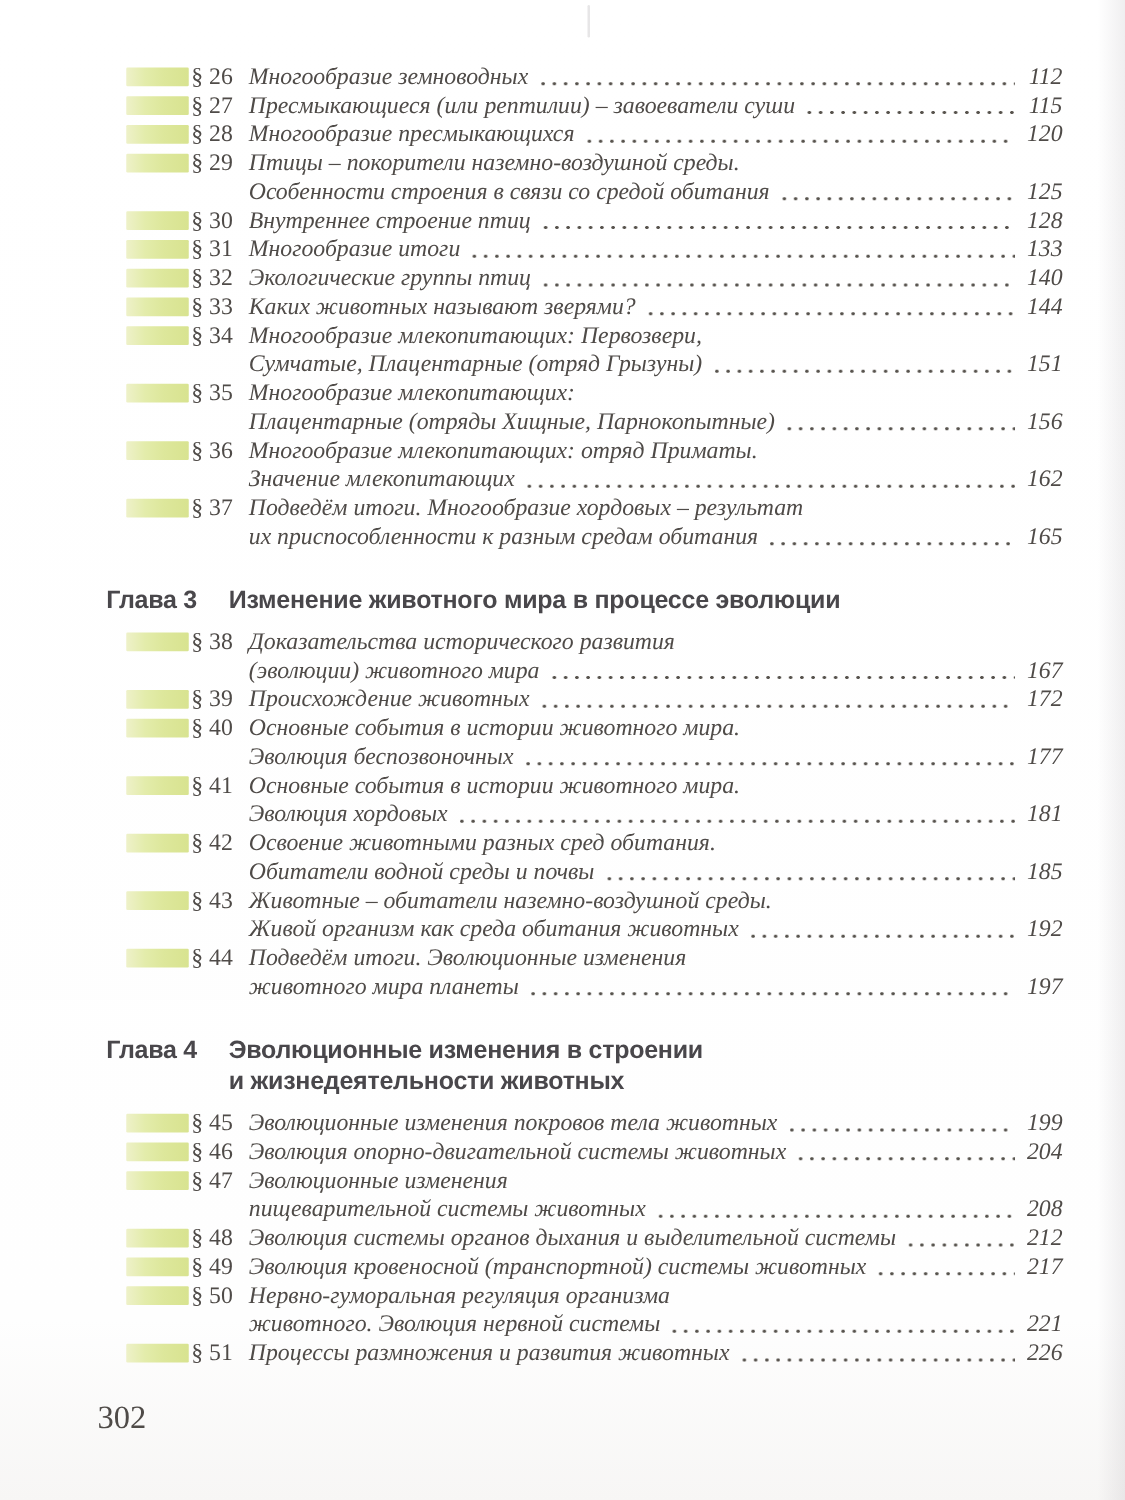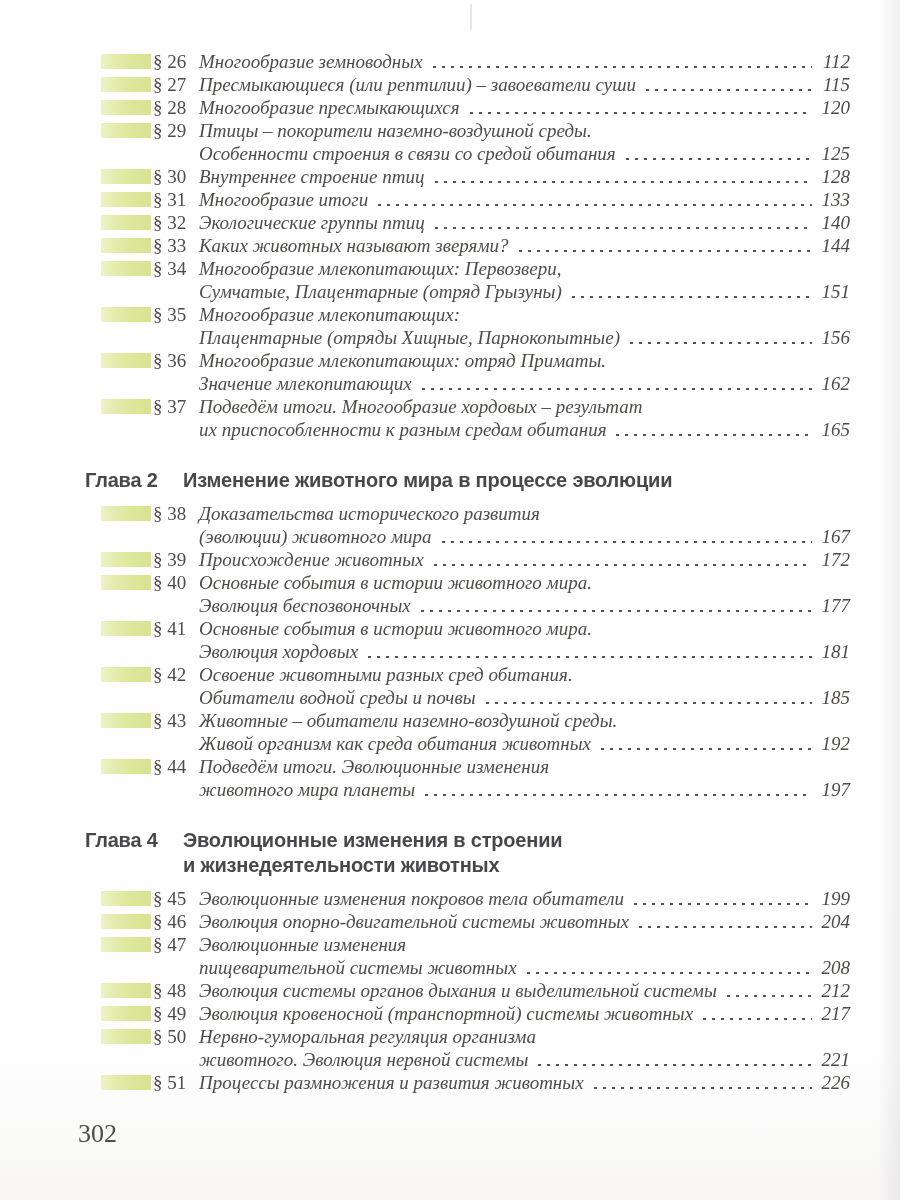--- a/index.html
+++ b/index.html
@@ -281,21 +281,21 @@
 
   <div class="line">
     <span class="txt">их приспособленности к разным средам обитания</span>
     <span class="leader"></span>
     <span class="pg">165</span>
   </div>
 </div>
   </div>
 
   <div class="chapter">
-    <span class="ch-label">Глава 2</span>
+    <span class="ch-label">Глава 3</span>
     <div class="ch-title">
           <div class="ch-line">Изменение животного мира в процессе эволюции</div>
         </div>
   </div>
 
   <div class="entry">
     <span class="marker"></span>
     <span class="num">§ 38</span>
     <div class="body">
   <div class="line">
@@ -414,21 +414,21 @@
           <div class="ch-line">Эволюционные изменения в строении</div>
           <div class="ch-line">и жизнедеятельности животных</div>
         </div>
   </div>
 
   <div class="entry">
     <span class="marker"></span>
     <span class="num">§ 45</span>
     <div class="body">
   <div class="line">
-    <span class="txt">Эволюционные изменения покровов тела обитатели</span>
+    <span class="txt">Эволюционные изменения покровов тела животных</span>
     <span class="leader"></span>
     <span class="pg">199</span>
   </div>
 </div>
   </div>
 
   <div class="entry">
     <span class="marker"></span>
     <span class="num">§ 46</span>
     <div class="body">

